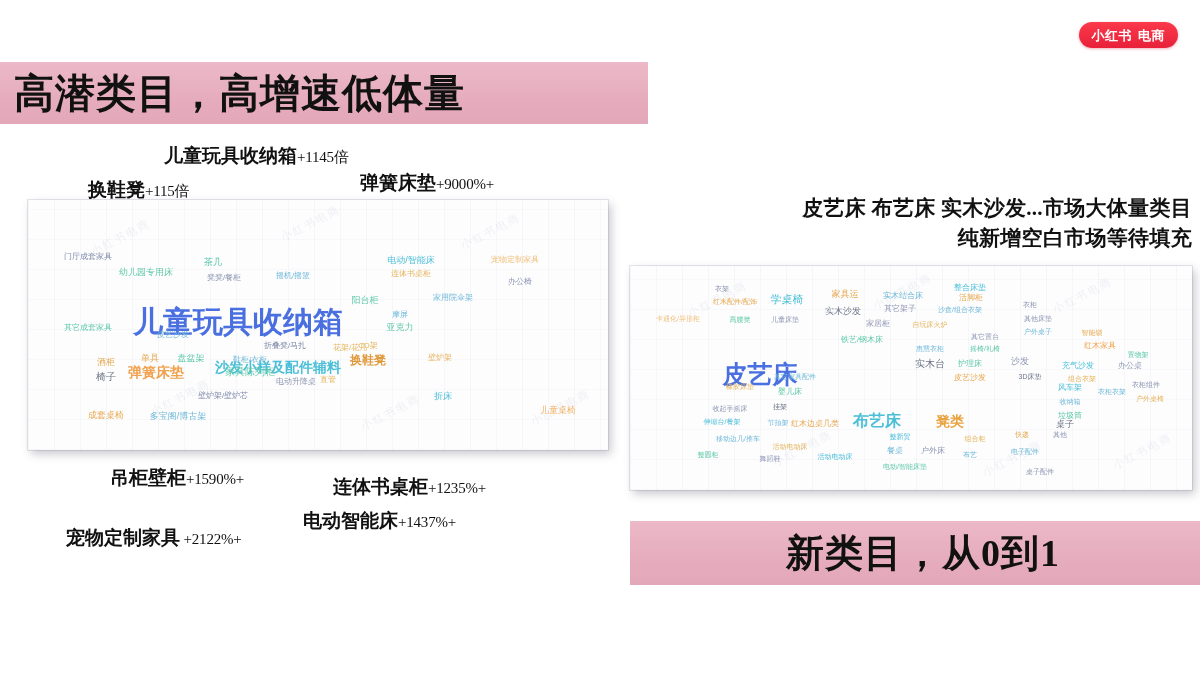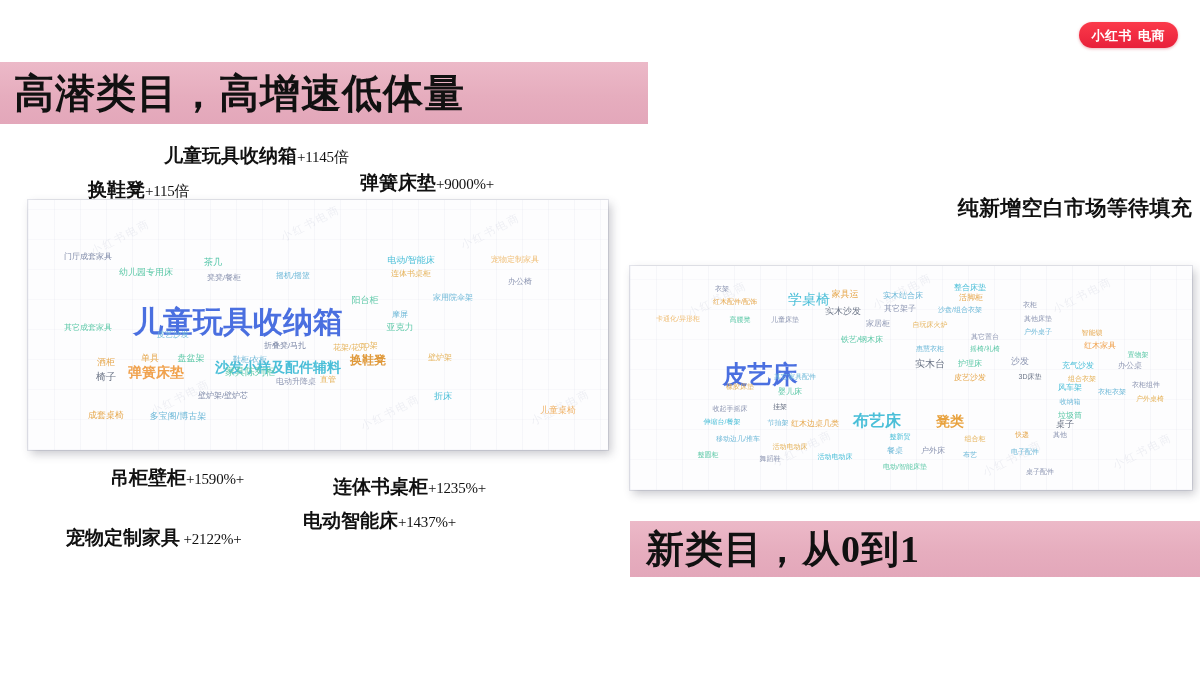--- a/index.html
+++ b/index.html
@@ -27,21 +27,21 @@
     position:absolute;
     background:linear-gradient(180deg,#ecb9c8 0%,#e6adbe 55%,#e3a7ba 100%);
     display:flex;align-items:center;
   }
   .banner .btxt{
     color:#111;font-weight:bold;white-space:nowrap;
     font-family:"Liberation Serif","DejaVu Serif",serif;
   }
   #banner-left{left:0;top:62px;width:648px;height:62px;}
   #banner-left .btxt{font-size:40px;padding-left:14px;letter-spacing:1px;}
-  #banner-right{left:630px;top:521px;width:570px;height:56px;}
+  #banner-right{left:630px;top:521px;width:570px;height:64px;justify-content:center;}
   #banner-right .btxt{font-size:38px;padding-left:16px;letter-spacing:1px;}
 
   
   .anno{
     position:absolute;white-space:nowrap;color:#111;
     font-family:"Liberation Serif","DejaVu Serif",serif;
   }
   .anno .kw{font-weight:bold;font-size:19px;}
   .anno .vl{font-weight:normal;font-size:15px;letter-spacing:-.2px;}
 
@@ -92,20 +92,21 @@
 
   <div class="banner" id="banner-left">
     <div class="btxt">高潜类目，高增速低体量</div>
   </div>
 
   <div class="banner" id="banner-right">
     <div class="btxt">新类目，从0到1</div>
   </div>
 
   <div class="rdesc">
+    <div>皮艺床 布艺床 实木沙发...市场大体量类目</div>
     <div>纯新增空白市场等待填充</div>
   </div>
 
   <div id="anno-layer">
       <div class="anno" style="left: 164px; top: 143px;"><span class="kw">儿童玩具收纳箱</span><span class="vl">+1145倍</span></div>
       <div class="anno" style="left: 88px; top: 177px;"><span class="kw">换鞋凳</span><span class="vl">+115倍</span></div>
       <div class="anno" style="left: 360px; top: 170px;"><span class="kw">弹簧床垫</span><span class="vl">+9000%+</span></div>
       <div class="anno" style="left: 110px; top: 465px;"><span class="kw">吊柜壁柜</span><span class="vl">+1590%+</span></div>
       <div class="anno" style="left: 333px; top: 474px;"><span class="kw">连体书桌柜</span><span class="vl">+1235%+</span></div>
       <div class="anno" style="left: 303px; top: 508px;"><span class="kw">电动智能床</span><span class="vl">+1437%+</span></div>
@@ -172,21 +173,21 @@
       </div>
     <div class="words" id="words-2">
         <div class="w" style="left: 130px; top: 108px; font-size: 25px; color: rgb(74, 111, 224); font-weight: bold;">皮艺床</div>
         <div class="w" style="left: 247px; top: 155px; font-size: 16px; color: rgb(75, 191, 216); font-weight: bold;">布艺床</div>
         <div class="w" style="left: 320px; top: 155px; font-size: 14px; color: rgb(232, 162, 62); font-weight: bold;">凳类</div>
         <div class="w" style="left: 92px; top: 22px; font-size: 7px; color: rgb(141, 150, 178); font-weight: normal;">衣架</div>
         <div class="w" style="left: 105px; top: 35px; font-size: 7px; color: rgb(230, 168, 78); font-weight: normal;">红木配件/配饰</div>
         <div class="w" style="left: 48px; top: 52px; font-size: 7px; color: rgb(240, 192, 122); font-weight: normal;">卡通化/异形柜</div>
         <div class="w" style="left: 110px; top: 53px; font-size: 7px; color: rgb(94, 201, 168); font-weight: normal;">高腰凳</div>
         <div class="w" style="left: 155px; top: 53px; font-size: 7px; color: rgb(141, 150, 178); font-weight: normal;">儿童床垫</div>
-        <div class="w" style="left: 179px; top: 33px; font-size: 14px; color: rgb(75, 191, 216); font-weight: normal;">学桌椅</div>
+        <div class="w" style="left: 157px; top: 33px; font-size: 11px; color: rgb(75, 191, 216); font-weight: normal;">学桌椅</div>
         <div class="w" style="left: 215px; top: 28px; font-size: 9px; color: rgb(230, 168, 78); font-weight: normal;">家具运</div>
         <div class="w" style="left: 213px; top: 45px; font-size: 9px; color: rgb(107, 116, 134); font-weight: normal;">实木沙发</div>
         <div class="w" style="left: 273px; top: 30px; font-size: 8px; color: rgb(111, 185, 216); font-weight: normal;">实木结合床</div>
         <div class="w" style="left: 270px; top: 43px; font-size: 8px; color: rgb(141, 150, 178); font-weight: normal;">其它架子</div>
         <div class="w" style="left: 340px; top: 22px; font-size: 8px; color: rgb(75, 191, 216); font-weight: normal;">整合床垫</div>
         <div class="w" style="left: 341px; top: 32px; font-size: 8px; color: rgb(230, 168, 78); font-weight: normal;">活脚柜</div>
         <div class="w" style="left: 330px; top: 43px; font-size: 7px; color: rgb(111, 185, 216); font-weight: normal;">沙盘/组合衣架</div>
         <div class="w" style="left: 400px; top: 38px; font-size: 7px; color: rgb(141, 150, 178); font-weight: normal;">衣柜</div>
         <div class="w" style="left: 248px; top: 58px; font-size: 8px; color: rgb(141, 150, 178); font-weight: normal;">家居柜</div>
         <div class="w" style="left: 232px; top: 74px; font-size: 8px; color: rgb(94, 201, 168); font-weight: normal;">铁艺/钢木床</div>

